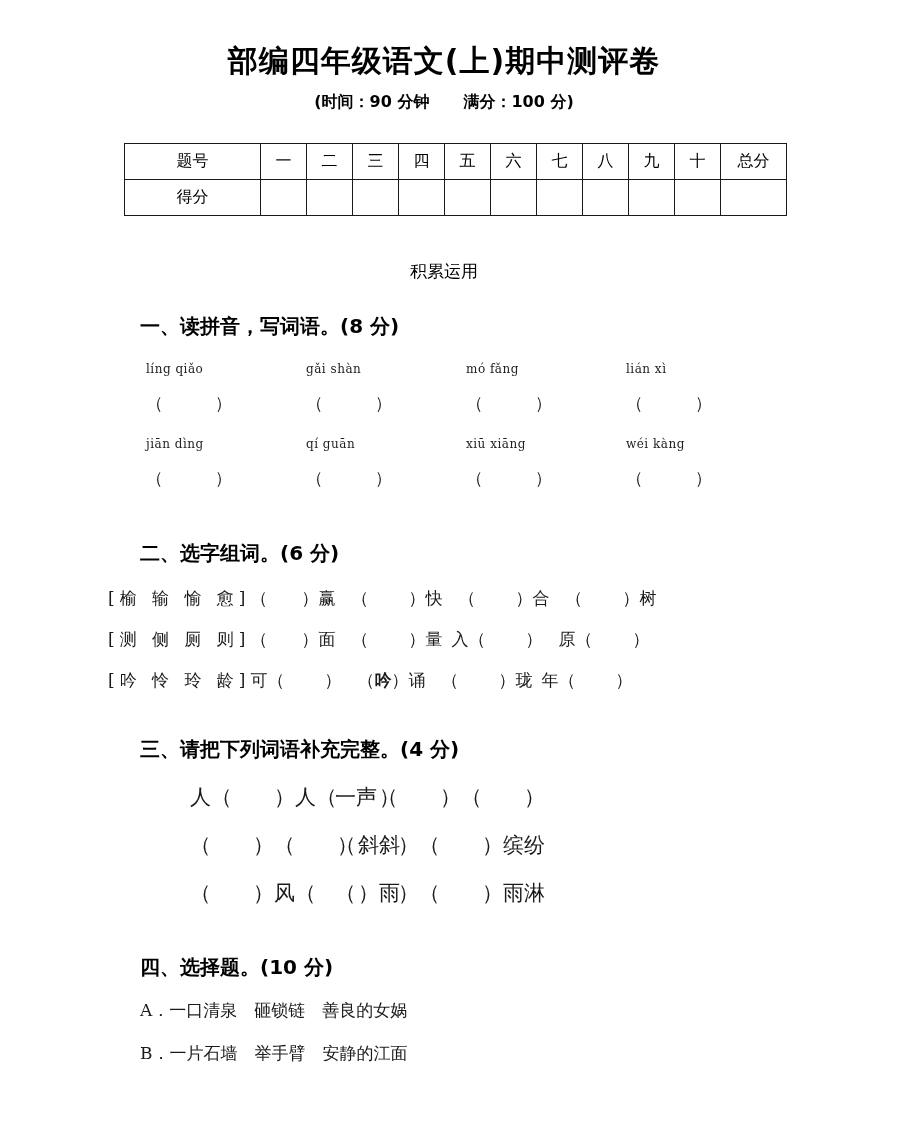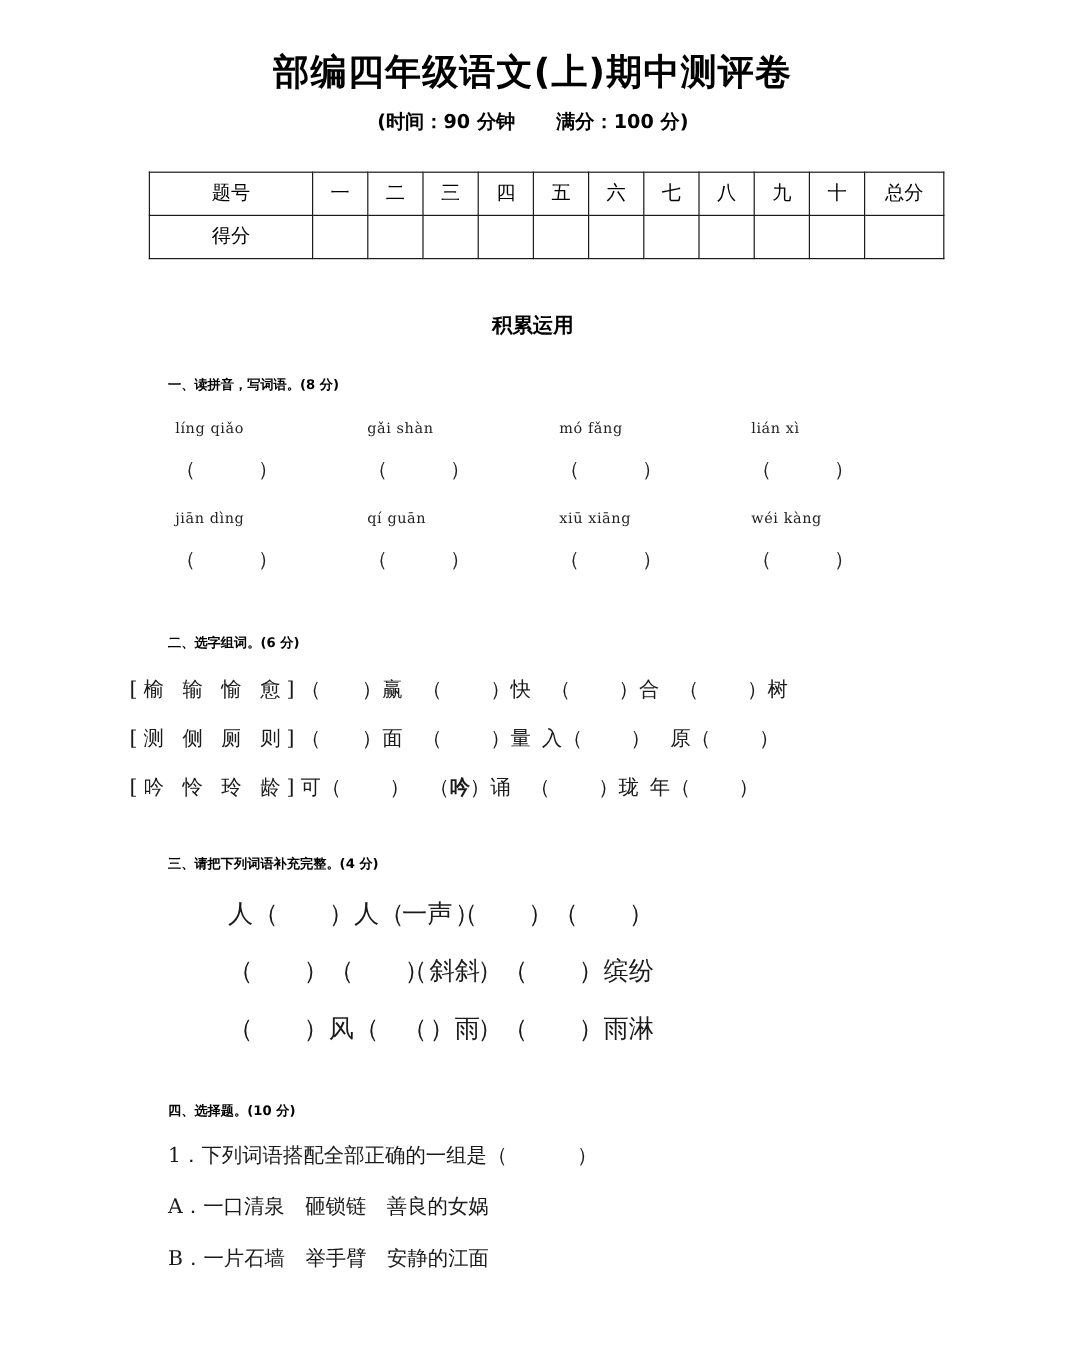--- a/index.html
+++ b/index.html
@@ -67,32 +67,32 @@
     padding: 0;
   }
   table.score-table td.label-cell { width: 135px; }
   table.score-table td.num-cell { width: 45px; }
   table.score-table td.total-cell { width: 65px; }
 
   
   .section-heading {
     text-align: center;
     font-family: "DejaVu Sans", sans-serif;
+    font-weight: normal;
+    font-size: 17px;
+    margin: 0;
+    padding-top: 44px;
+    color: #000;
+  }
+
+  
+  .q-heading {
+    font-family: "DejaVu Sans", sans-serif;
     font-weight: bold;
-    font-size: 17px;
-    margin: 0;
-    padding-top: 44px;
-    color: #000;
-  }
-
-  
-  .q-heading {
-    font-family: "DejaVu Sans", sans-serif;
-    font-weight: bold;
-    font-size: 11px;
+    font-size: 20px;
     color: #000;
     padding-left: 140px;
     margin: 0;
   }
   .q-heading.h1 { padding-top: 30px; }
   .q-heading.h2 { padding-top: 28px; }
   .q-heading.h3 { padding-top: 26px; }
   .q-heading.h4 { padding-top: 27px; }
 
   
@@ -256,20 +256,17 @@
     </div>
     <div class="idiom-row">
       <span class="idiom-col-left">（　　）风（　　）雨</span>
       <span class="idiom-col-right">（　　）（　　）雨淋</span>
     </div>
   </div>
 
   <h3 class="q-heading h4">四、选择题。(10 分)</h3>
 
   <div class="mc-block">
-    <div class="mc-line">
-      <span>1．下列词语搭配全部正确的一组是（</span><span class="blank-lg"></span><span>）</span>
-    </div>
     <div class="mc-line">A．一口清泉　砸锁链　善良的女娲</div>
     <div class="mc-line">B．一片石墙　举手臂　安静的江面</div>
   </div>
 
 </div>
 
 </body></html>

